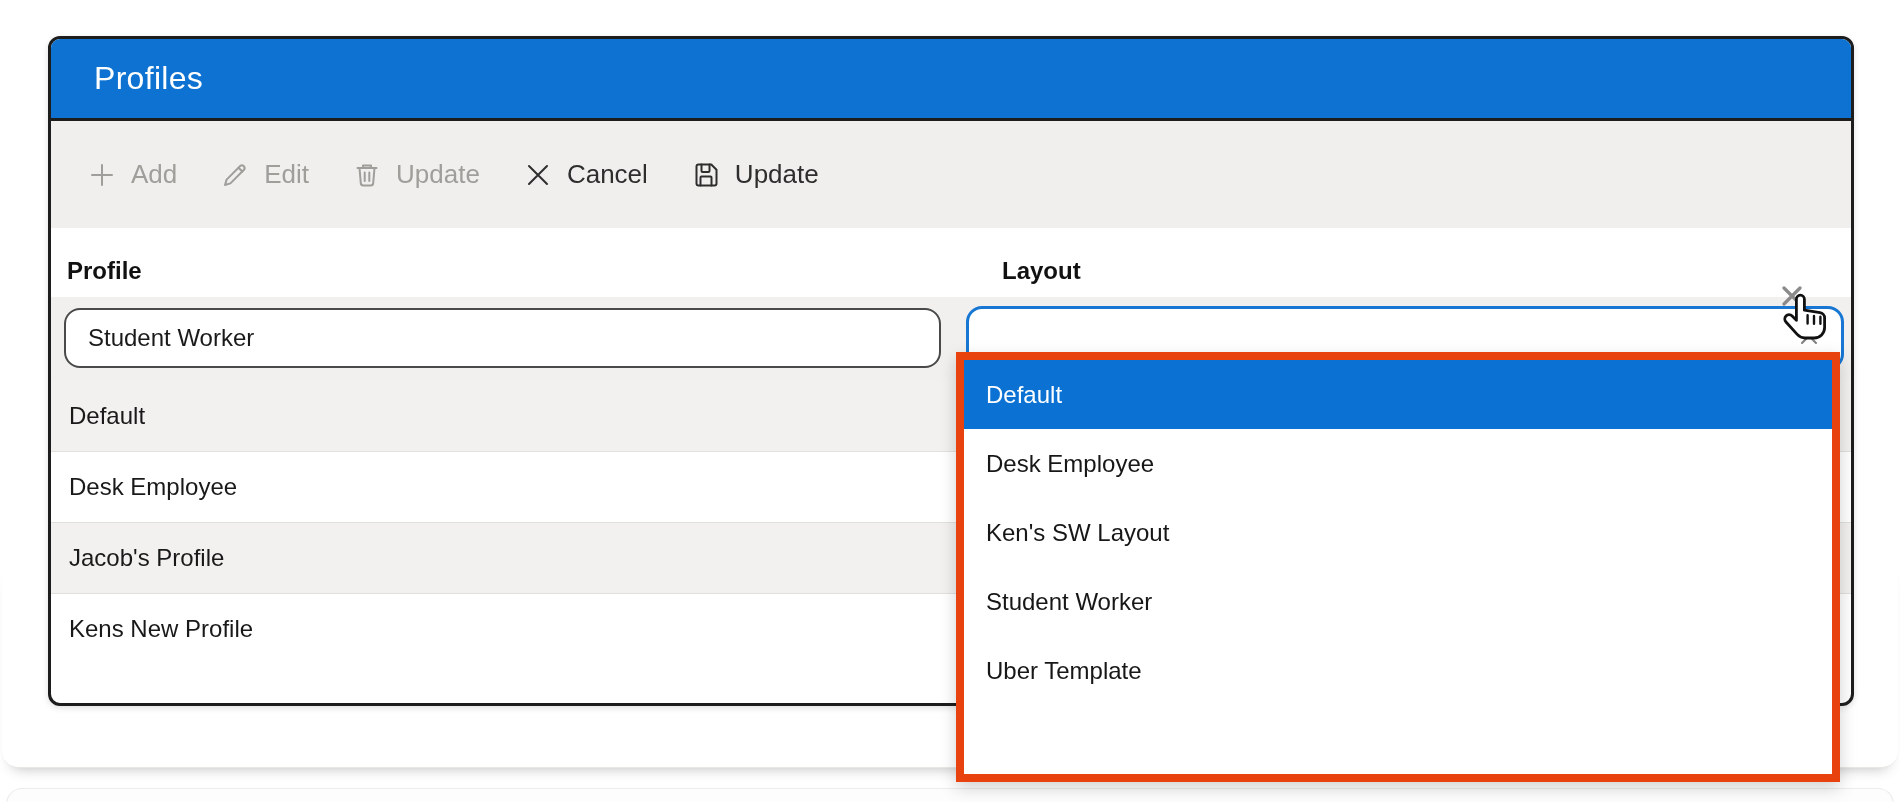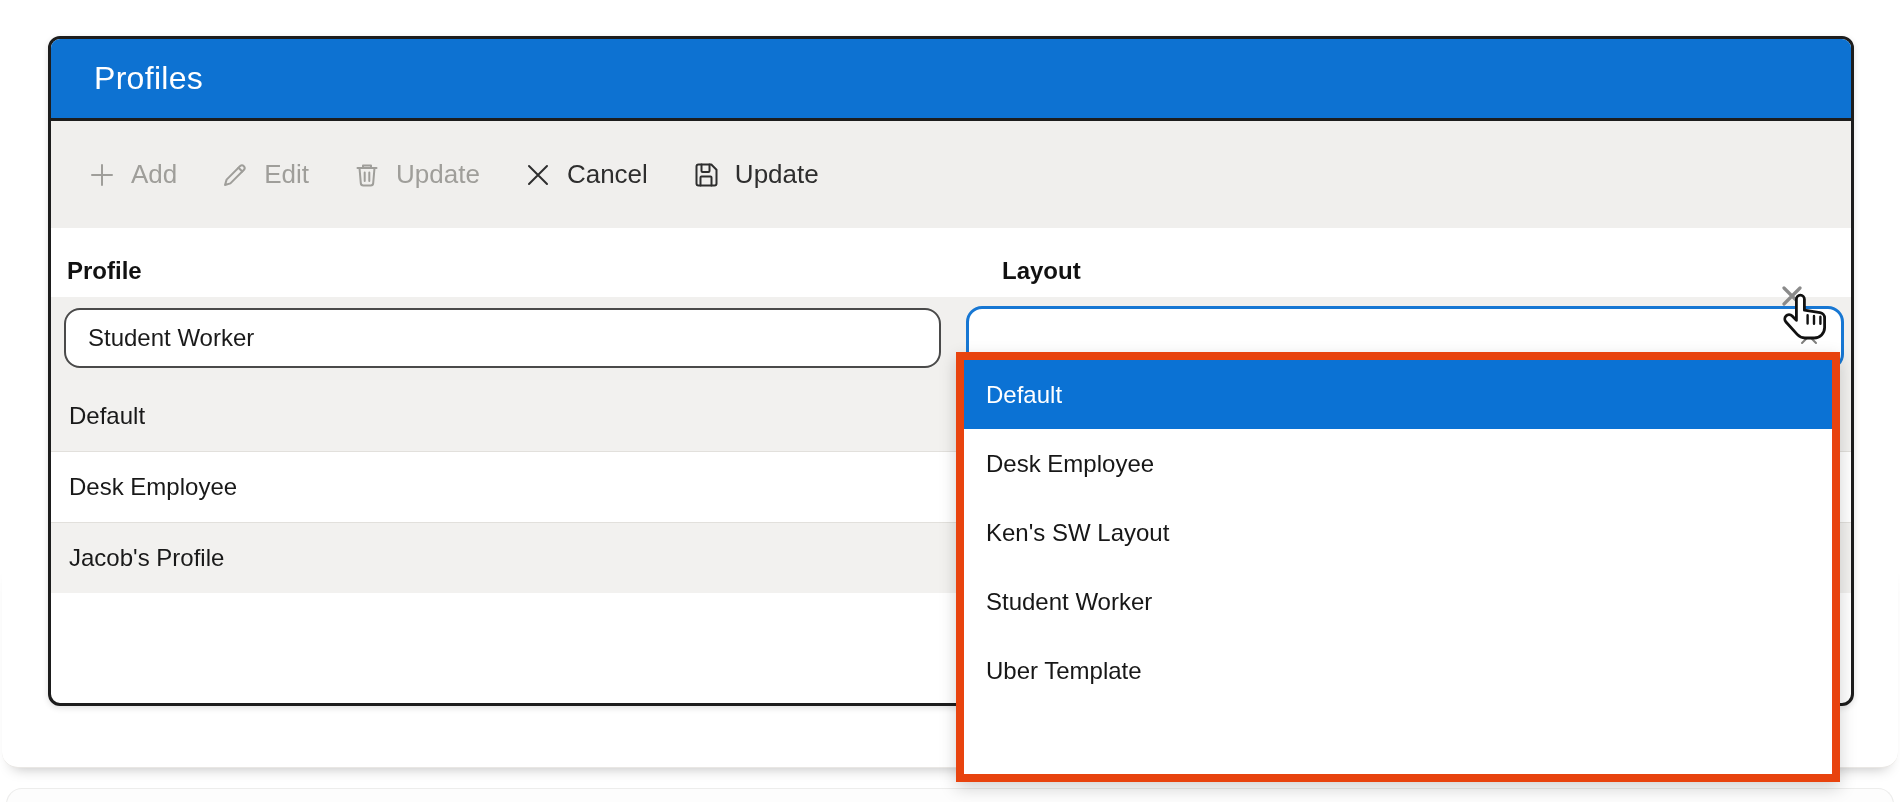--- a/index.html
+++ b/index.html
@@ -142,20 +142,21 @@
               <path d="M5 5l14 14M19 5L5 19"></path>
             </svg>
         </span>
       </div>
     </div>
 
     <div class="rows">
       <div class="profile-row row-alt">Default</div>
       <div class="profile-row row-plain">Desk Employee</div>
       <div class="profile-row row-alt">Jacob's Profile</div>
+      <div class="profile-row row-plain">Kens New Profile</div>
     </div>
 
   </div>
 
   <div class="dropdown-list">
     <div class="dropdown-option selected">Default</div>
     <div class="dropdown-option">Desk Employee</div>
     <div class="dropdown-option">Ken's SW Layout</div>
     <div class="dropdown-option">Student Worker</div>
     <div class="dropdown-option">Uber Template</div>

